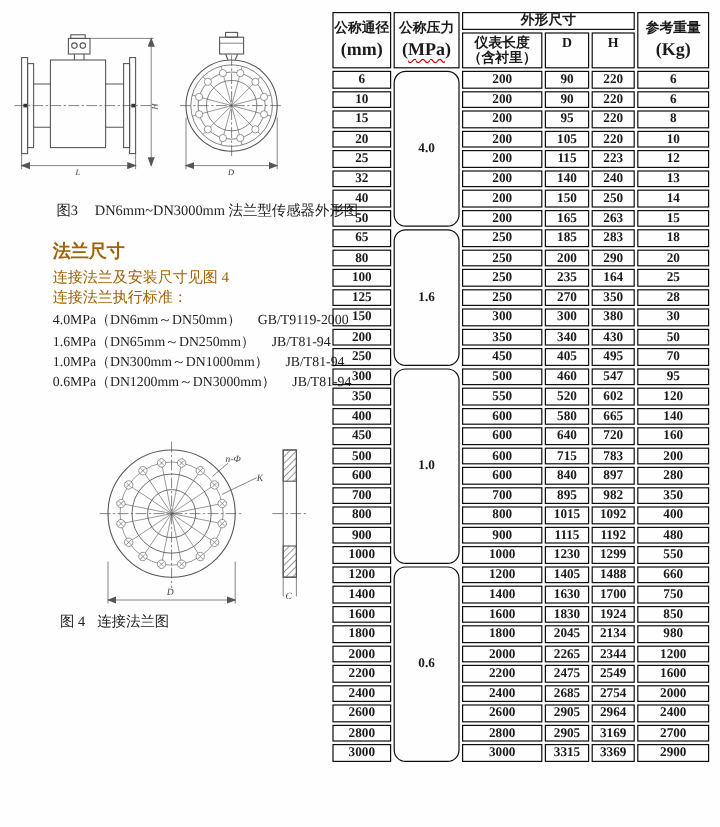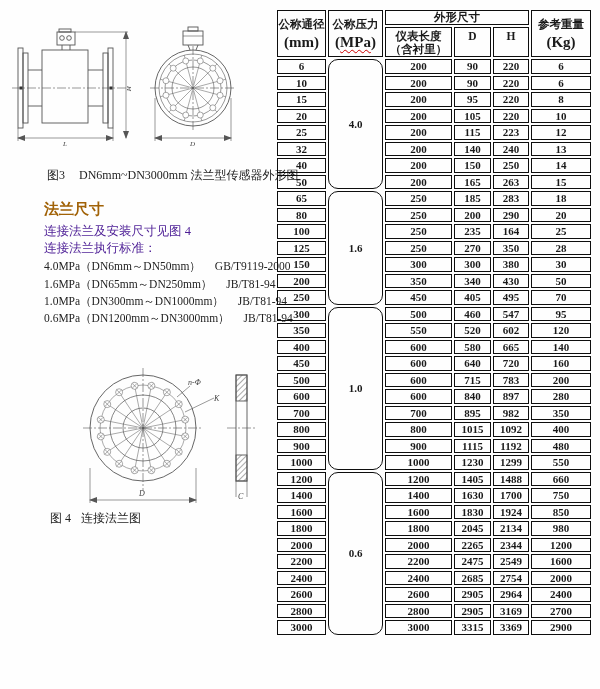--- a/index.html
+++ b/index.html
@@ -3,21 +3,21 @@
 <meta charset="utf-8">
 <style>
   html,body{margin:0;padding:0;}
   body{width:600px;height:689px;background:#fefefe;font-family:"Liberation Serif",serif;color:#1a1a1a;position:relative;overflow:hidden;}
   .abs{position:absolute;}
   svg text{font-family:"Liberation Serif",serif;font-style:italic;fill:#444;}
   
   .fig-caption{font-size:12px;color:#222;white-space:nowrap;}
   .fig-caption .cap-label{margin-right:14px;}
   .section-heading{font-size:15px;font-weight:bold;font-family:Liberation Mono, monospace;color:#a16207;}
-  .body-line{font-size:12.5px;color:#4c1d95;white-space:nowrap;}
+  .body-line{font-size:12.5px;color:#a16207;white-space:nowrap;}
   .std-line{font-size:11.5px;color:#222;white-space:nowrap;}
   .std-line .std-right{margin-left:14px;}
   
   .tbl-wrap{left:275px;top:8px;width:318px;}
   table.spec{border-collapse:separate;border-spacing:2px;table-layout:fixed;width:318px;}
   table.spec td{border:1.5px solid #0d0d0d;box-sizing:border-box;text-align:center;vertical-align:middle;
     font-size:11px;font-weight:bold;line-height:12.5px;height:12.5px;padding:0;overflow:hidden;white-space:nowrap;}
   table.spec thead td{font-size:11.5px;line-height:13px;}
   tr.hA td{height:14px;}
   tr.hB td{height:29px;vertical-align:top;padding-top:2px;}

